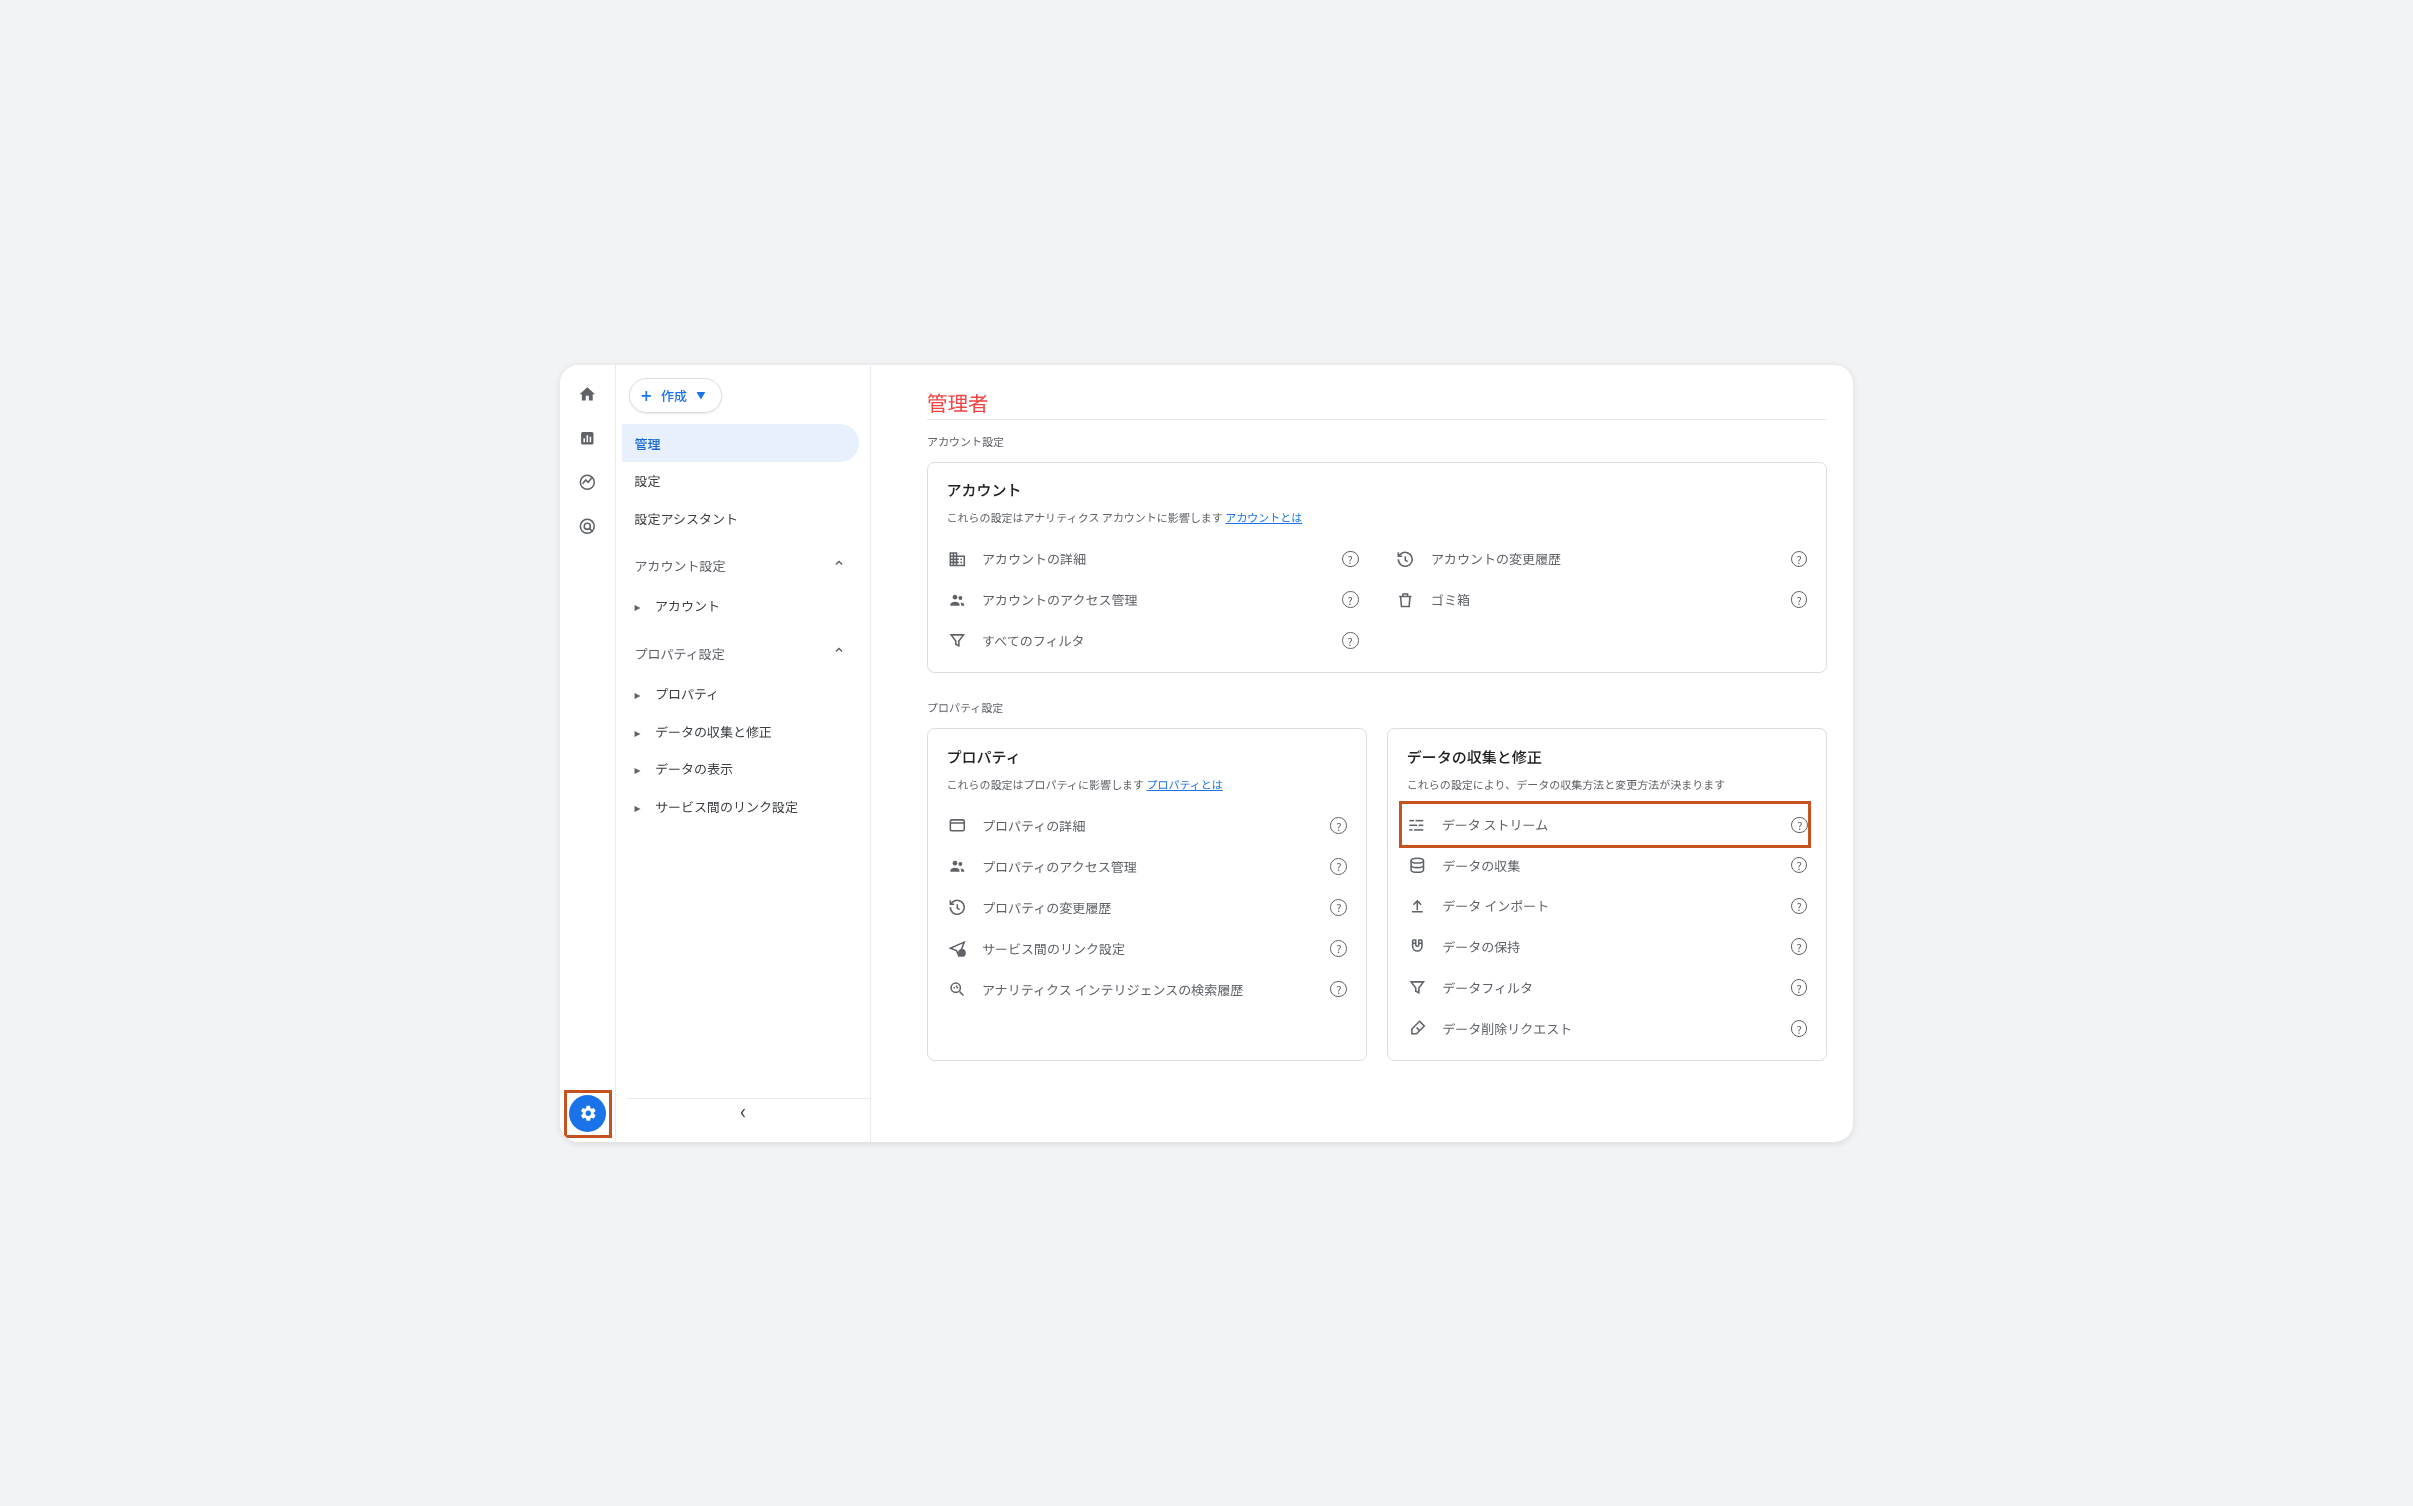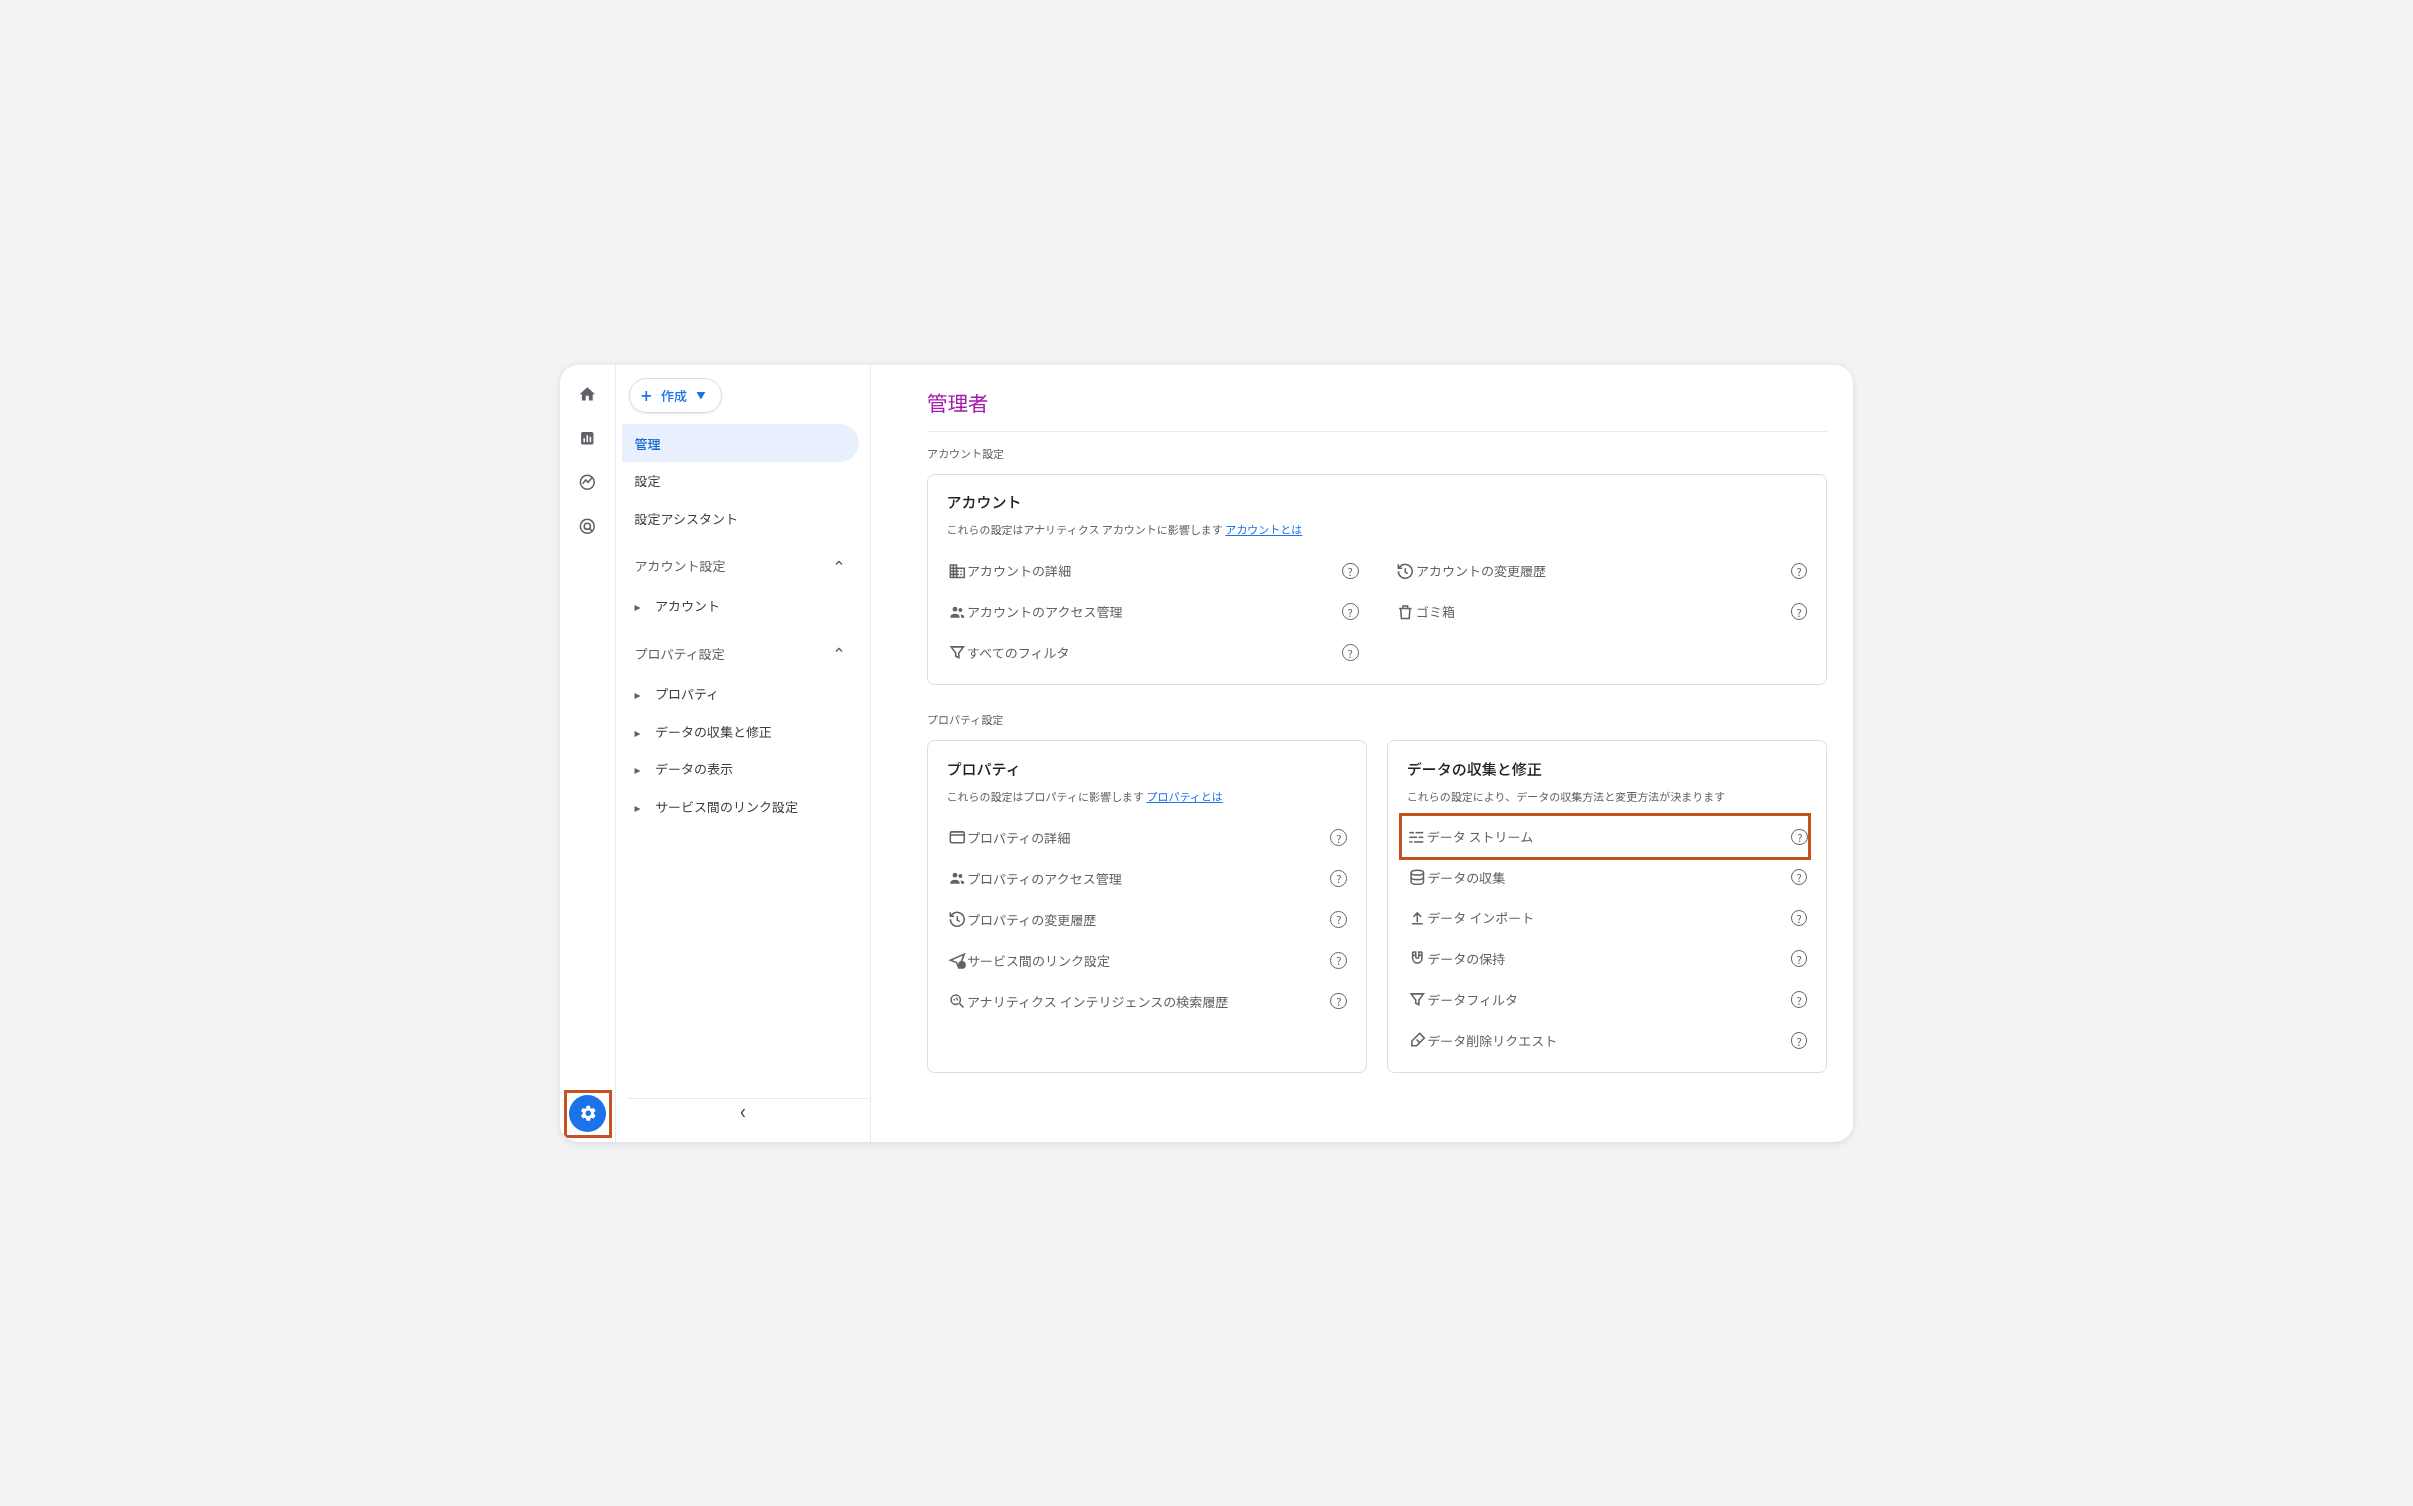--- a/index.html
+++ b/index.html
@@ -135,23 +135,23 @@
   bottom: 43px;
   left: 5.6px; right: 0;
 }
 .main {
   flex: 1;
   padding: 22px 26px 0 56px;
   overflow-y: auto;
 }
 .page-title {
   font-size: 20.5px;
-  color: #a21caf;
+  color: #ef4444;
   font-weight: 400;
-  margin-bottom: 14px;
+  margin-bottom: 2px;
 }
 .page-desc {
   font-size: 13px;
   color: #5f6368;
   line-height: 1.6;
   margin-bottom: 13px;
 }
 .page-desc strong { color: #3c4043; font-weight: 700; }
 .header-divider {
   border: none;
@@ -190,20 +190,21 @@
 .card-sub a { color: #1a73e8; text-decoration: underline; cursor: pointer; }
 .card-grid {
   display: grid;
   grid-template-columns: 1fr 1fr;
   column-gap: 37px;
 }
 .setting-row {
   display: flex;
   align-items: center;
   padding: 10.2px 0;
+  gap: 15px;
   cursor: pointer;
 }
 .setting-icon {
   width: 20.5px; height: 20.5px;
   display: flex; align-items: center; justify-content: center;
   color: #5f6368;
   flex-shrink: 0;
 }
 .setting-label {
   flex: 1;

